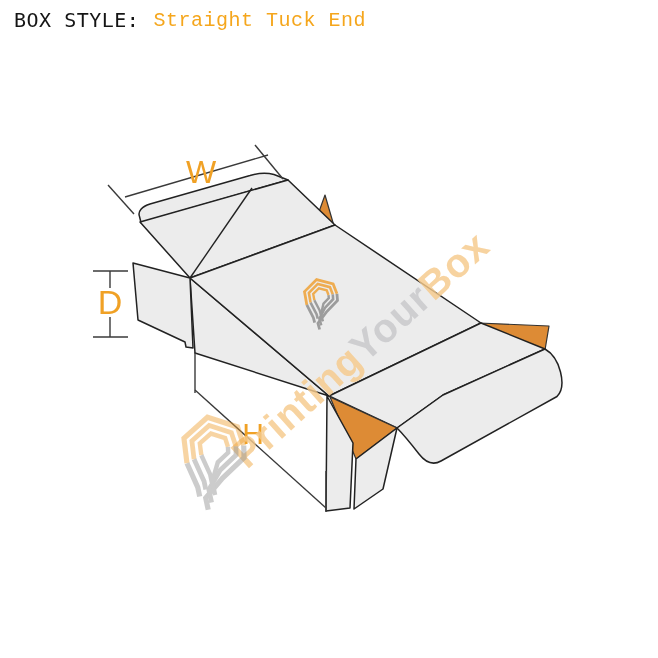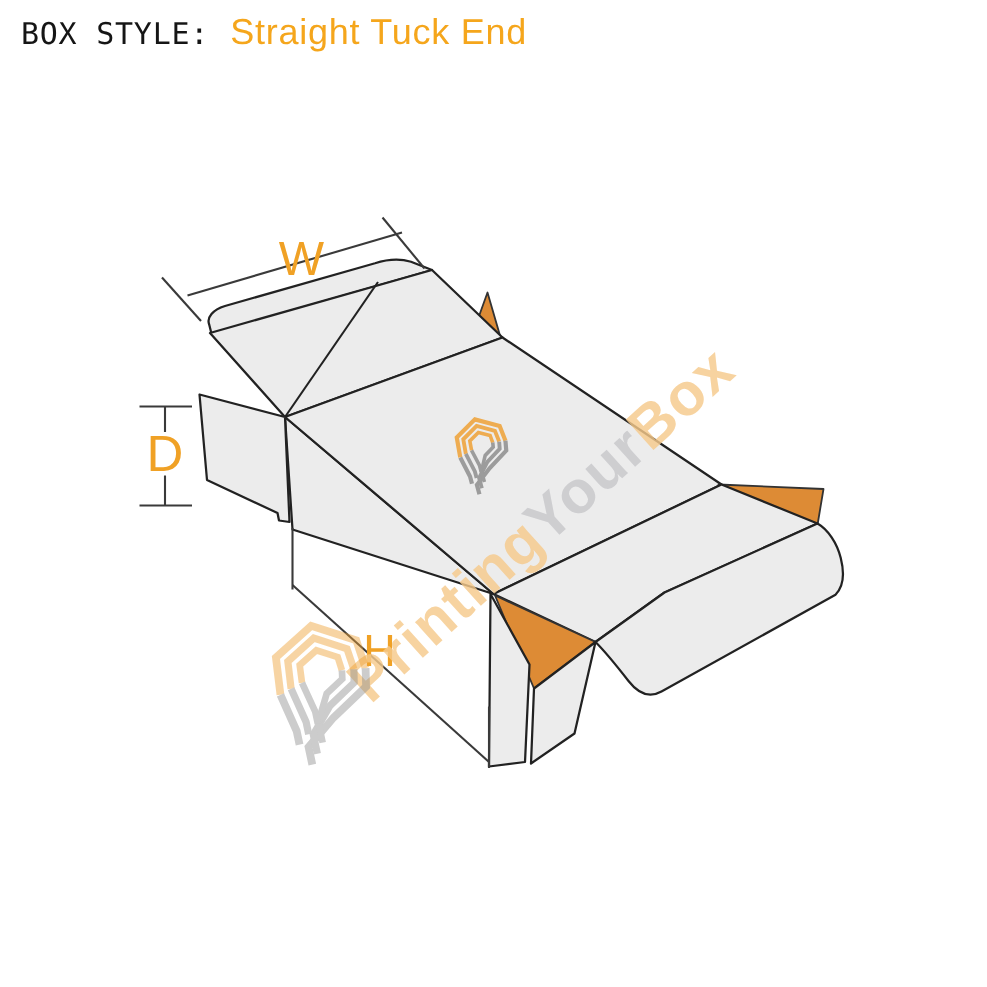--- a/index.html
+++ b/index.html
@@ -1,20 +1,20 @@
 <!DOCTYPE html>
 <html><head>
 <meta charset="utf-8">
 <style>
   html,body{margin:0;padding:0;background:#fff;}
   #stage{position:relative;width:658px;height:658px;background:#ffffff;overflow:hidden;
          font-family:"Liberation Sans",sans-serif;}
   .title-bar{position:absolute;left:14px;top:8px;display:flex;align-items:center;white-space:pre;}
   .title-label{font-family:"DejaVu Sans Mono",monospace;font-size:20px;color:#151515;letter-spacing:.5px;}
-  .title-value{font-family:Liberation Sans, sans-serif;font-size:24px;margin-left:14px;letter-spacing:.5px;}
+  .title-value{font-family:Liberation Mono, monospace;font-size:20px;margin-left:14px;letter-spacing:.5px;}
   svg{position:absolute;left:0;top:0;}
   .panel{fill:#ECECEC;stroke:#222222;stroke-width:1.5;stroke-linejoin:round;}
   .flap{stroke:#333333;stroke-width:1.2;stroke-linejoin:round;}
   .crease{fill:none;stroke:#222222;stroke-width:1.4;}
   .dim{fill:none;stroke:#3a3a3a;stroke-width:1.4;}
   .dim-label{font-family:"Liberation Sans",sans-serif;}
   .wm-text{font-family:"Liberation Sans",sans-serif;font-weight:bold;opacity:.82;}
   .logo path{fill:none;stroke-linecap:butt;stroke-linejoin:miter;}
 </style>
 </head>

